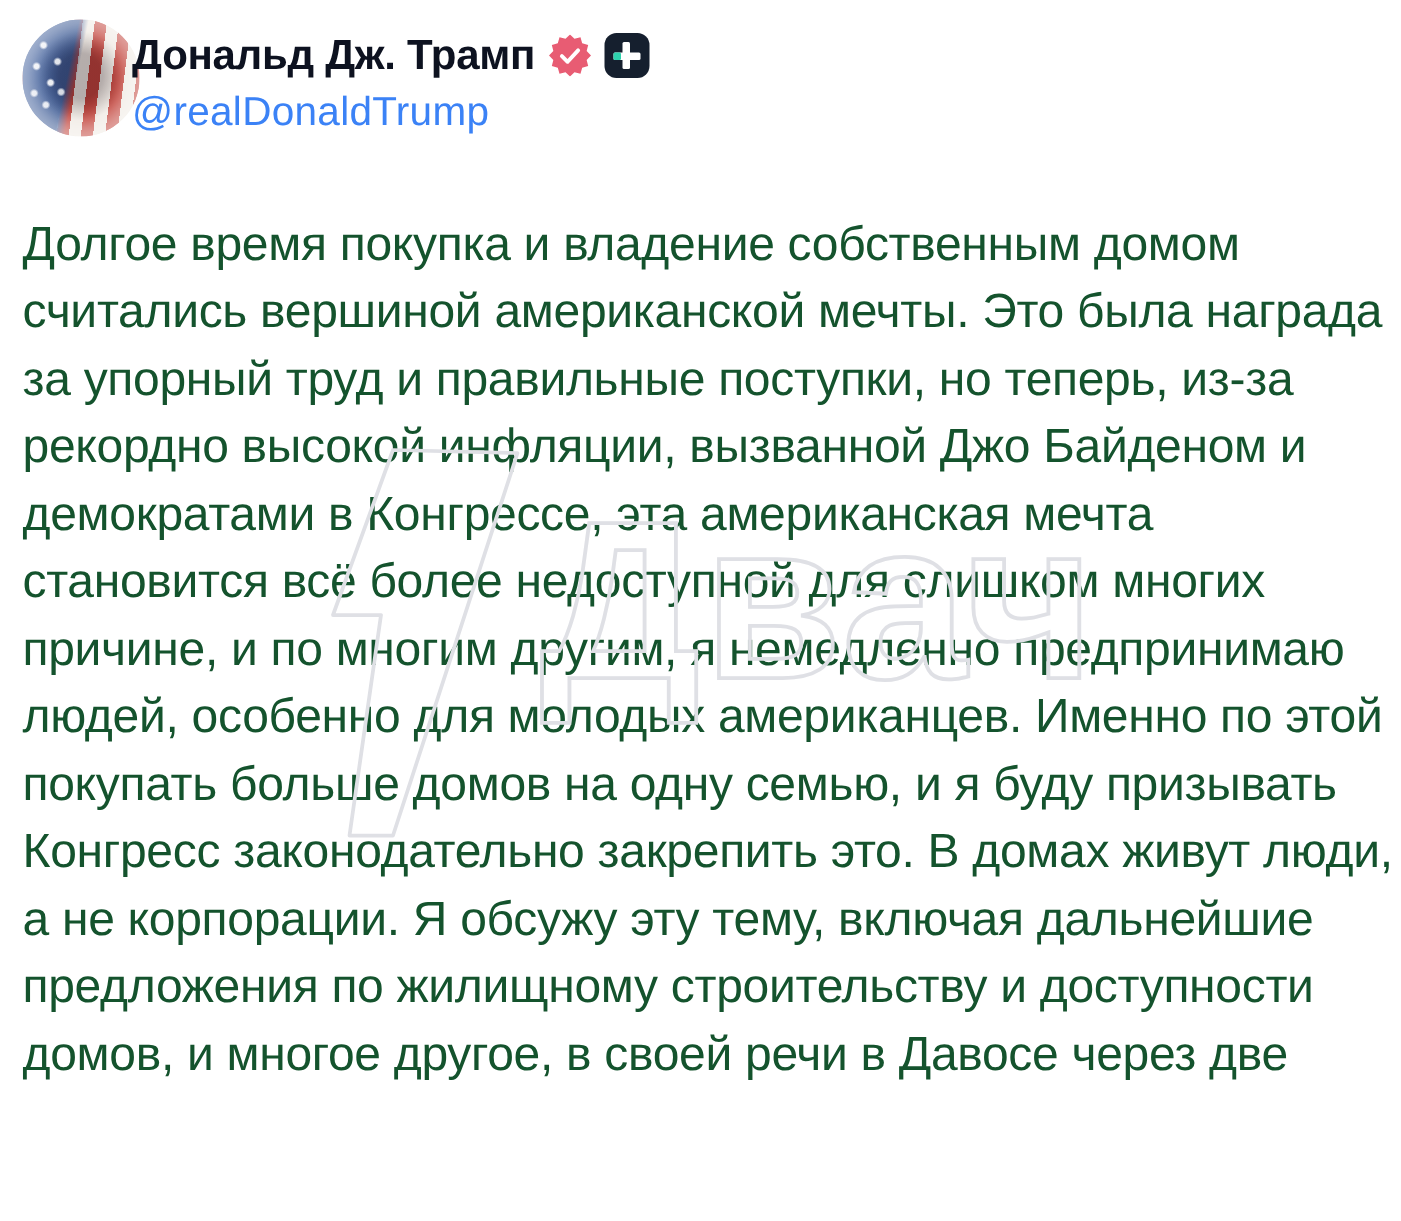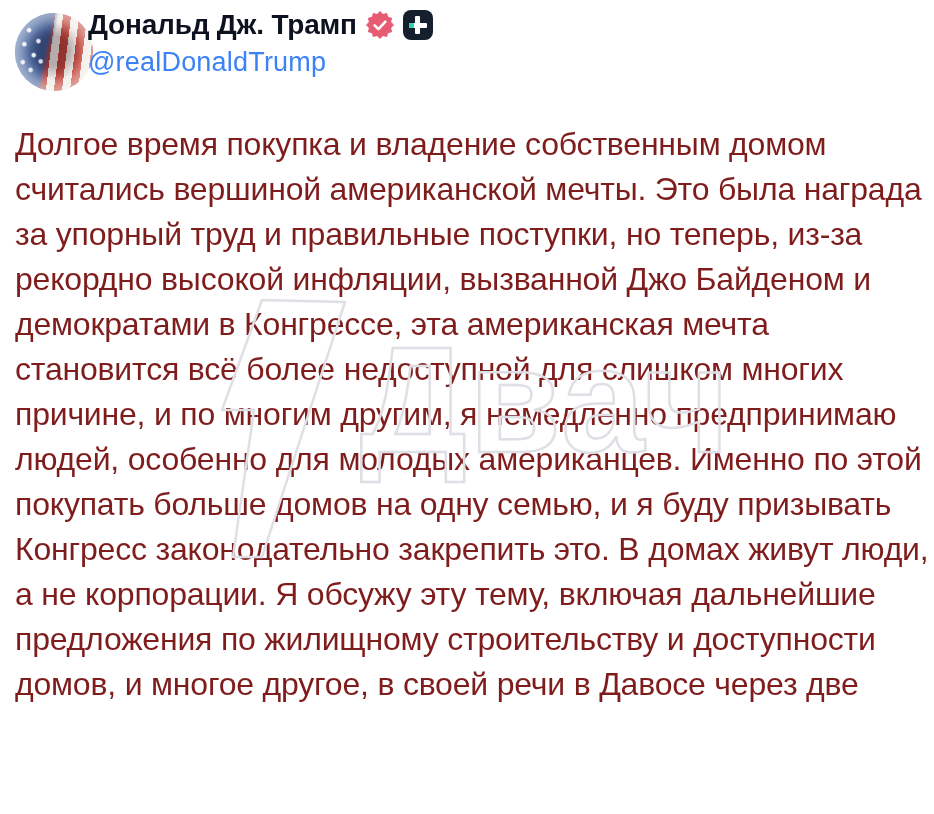--- a/index.html
+++ b/index.html
@@ -21,42 +21,42 @@
       radial-gradient(circle at 10% 63%, rgba(255,255,255,.85) 0 1.5px, transparent 3px),
       radial-gradient(circle at 30% 36%, rgba(255,255,255,.85) 0 1.5px, transparent 3px),
       radial-gradient(circle at 20% 73%, rgba(255,255,255,.85) 0 1.5px, transparent 3px),
       radial-gradient(circle at 33% 62%, rgba(255,255,255,.8) 0 1.5px, transparent 3px),
       radial-gradient(ellipse at 50% 48%, rgba(46,34,44,.30) 0 26%, rgba(46,34,44,0) 52%),
       linear-gradient(102deg, #41619f 0%, #33528e 40%, rgba(51,82,142,0) 47%),
       repeating-linear-gradient(97deg, #bf3a31 0 8px, #efe9e2 8px 16px);
     box-shadow: inset 0 0 14px 9px rgba(255,255,255,.55);
     cursor:pointer;
   }
-  .header-info{position:absolute;left:88px;top:7px;}
+  .header-info{position:absolute;left:88px;top:19px;}
   .name-row{display:flex;align-items:center;height:36px;}
   .display-name{
     font-size:28px;font-weight:700;color:#0d1220;
     letter-spacing:-0.2px;white-space:nowrap;cursor:pointer;
   }
   .badge{margin-left:9px;flex:0 0 auto;display:block;}
   .plus-badge{
     width:30px;height:30px;border-radius:8px;background:#151f2e;
     margin-left:9px;position:relative;flex:0 0 auto;
   }
   .plus-badge .bar-h{position:absolute;left:6px;top:12.5px;width:18px;height:5px;background:#ffffff;border-radius:1px;}
   .plus-badge .bar-v{position:absolute;left:12.5px;top:6px;width:5px;height:18px;background:#ffffff;border-radius:1px;}
   .plus-badge .bar-accent{position:absolute;left:6px;top:12.5px;width:5.5px;height:5px;background:#2ed3ae;border-radius:1px;}
   .handle{
     margin-top:4px;font-size:27px;color:#3b82f6;letter-spacing:0.2px;
     white-space:nowrap;cursor:pointer;
   }
   
   .post-body{
-    position:absolute;left:15px;top:122px;width:912px;
-    font-size:32px;line-height:45px;color:#7f1d1d;letter-spacing:-0.2px;
+    position:absolute;left:15px;top:140px;width:912px;
+    font-size:32px;line-height:45px;color:#14532d;letter-spacing:-0.2px;
   }
   .post-body div{white-space:nowrap;}
   
   .watermark{
     position:absolute;left:0;top:0;width:934px;height:814px;
     pointer-events:none;
   }
 </style>
 </head>
 <body>

